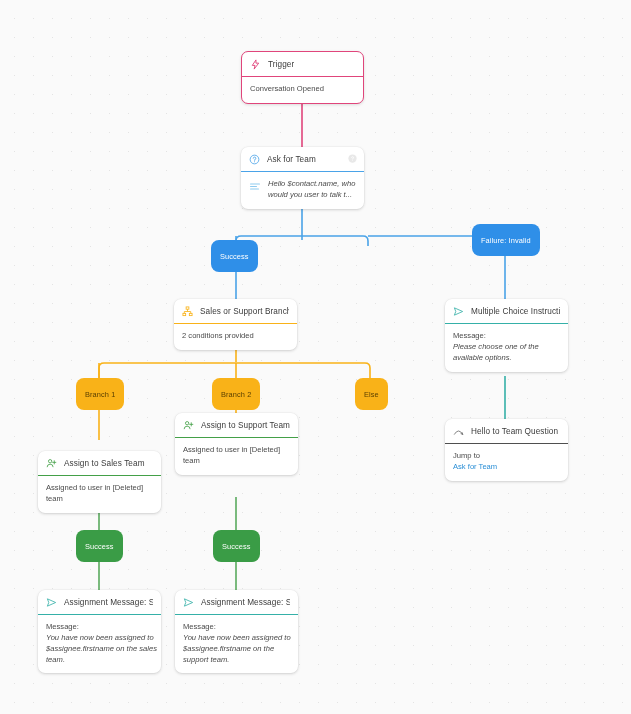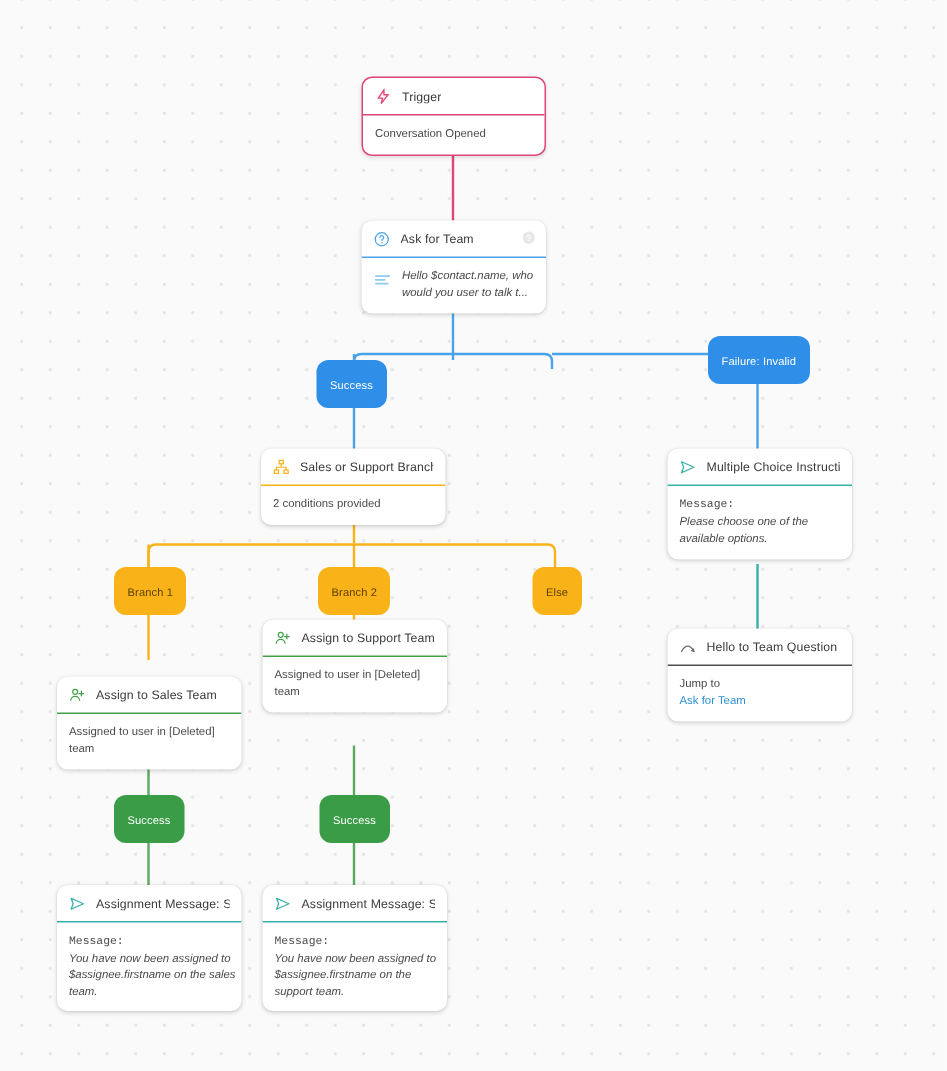--- a/index.html
+++ b/index.html
@@ -56,21 +56,21 @@
     padding: 7px 2px 8px 8px;
     font-size: 7.6px;
     color: #4a4a4a;
     line-height: 1.42;
     display: flex;
     gap: 7px;
     align-items: flex-start;
   }
   .node-body .txt { flex: 1; }
   .italic { font-style: italic; }
-  .msg-label { font-style: normal; font-family: Liberation Mono, monospace; }
+  .msg-label { font-style: normal; }
   .link { color: #2b8fd6; }
 
   .head-ico { width: 11px; height: 11px; flex: 0 0 11px; display:block; }
   .corner-ico {
     position: absolute; right: 7px; top: 7px;
     width: 9px; height: 9px;
     opacity: .85;
   }
   .body-ico { width: 12px; height: 12px; flex: 0 0 12px; margin-top: 2px; }
 

